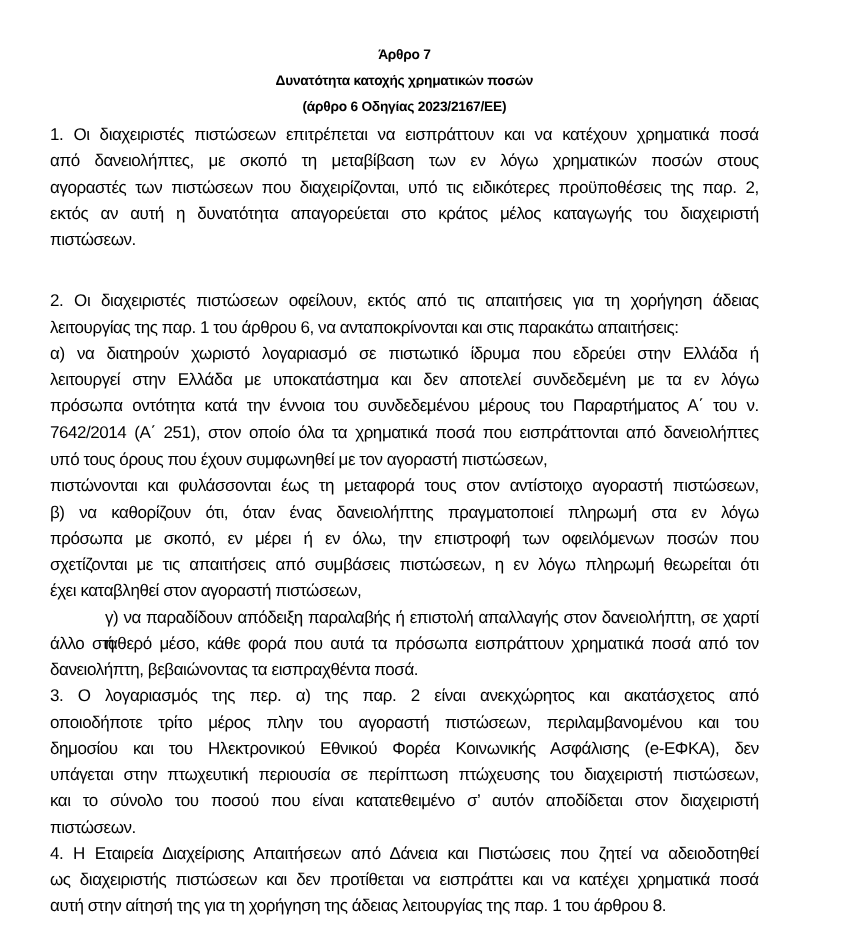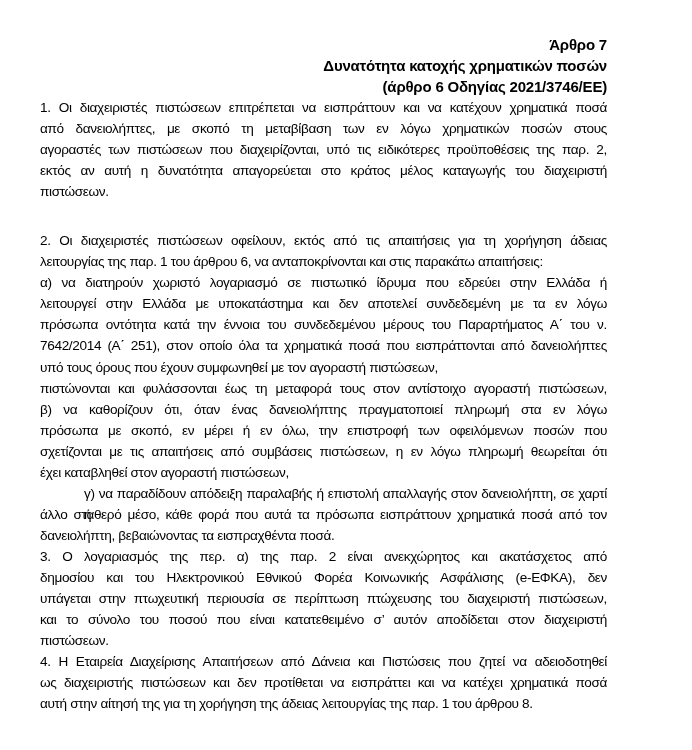--- a/index.html
+++ b/index.html
@@ -15,23 +15,23 @@
     font-family: "Liberation Sans", "DejaVu Sans", sans-serif;
     color: #000000;
   }
   .page {
     position: absolute;
     left: 40px;
     top: 34px;
     width: 567px;
   }
   .heading {
-    text-align: right;
+    text-align: center;
     font-weight: bold;
-    font-size: 15px;
+    font-size: 11px;
     line-height: 21px;
     letter-spacing: -0.2px;
   }
   .body-line {
     font-size: 13.6px;
     line-height: 21.05px;
     letter-spacing: -0.35px;
     white-space: nowrap;
     height: 21.05px;
   }
@@ -42,21 +42,21 @@
   .left {
     text-align: left;
   }
 </style>
 </head>
 <body>
 
 <div class="page">
   <div class="heading">Άρθρο 7</div>
   <div class="heading">Δυνατότητα κατοχής χρηματικών ποσών</div>
-  <div class="heading">(άρθρο 6 Οδηγίας 2021/3746/ΕΕ)</div>
+  <div class="heading">(άρθρο 6 Οδηγίας 2023/2167/ΕΕ)</div>
   <div id="body-text">
       <div>
         <div class="body-line justify" style="white-space: normal;">1. Οι διαχειριστές πιστώσεων επιτρέπεται να εισπράττουν και να κατέχουν χρηματικά ποσά</div>
         <div class="body-line justify" style="white-space: normal;">από δανειολήπτες, με σκοπό τη μεταβίβαση των εν λόγω χρηματικών ποσών στους</div>
         <div class="body-line justify" style="white-space: normal;">αγοραστές των πιστώσεων που διαχειρίζονται, υπό τις ειδικότερες προϋποθέσεις της παρ. 2,</div>
         <div class="body-line justify" style="white-space: normal;">εκτός αν αυτή η δυνατότητα απαγορεύεται στο κράτος μέλος καταγωγής του διαχειριστή</div>
         <div class="body-line left" style="white-space: nowrap;">πιστώσεων.</div>
       </div>
       <div>
         <div class="body-line justify" style="white-space: normal; margin-top: 28px;">2. Οι διαχειριστές πιστώσεων οφείλουν, εκτός από τις απαιτήσεις για τη χορήγηση άδειας</div>
@@ -70,20 +70,21 @@
         <div class="body-line justify" style="white-space: normal;">β) να καθορίζουν ότι, όταν ένας δανειολήπτης πραγματοποιεί πληρωμή στα εν λόγω</div>
         <div class="body-line justify" style="white-space: normal;">πρόσωπα με σκοπό, εν μέρει ή εν όλω, την επιστροφή των οφειλόμενων ποσών που</div>
         <div class="body-line justify" style="white-space: normal;">σχετίζονται με τις απαιτήσεις από συμβάσεις πιστώσεων, η εν λόγω πληρωμή θεωρείται ότι</div>
         <div class="body-line left" style="white-space: nowrap;">έχει καταβληθεί στον αγοραστή πιστώσεων,</div>
         <div class="body-line justify" style="white-space: normal; margin-left: 44px;">γ) να παραδίδουν απόδειξη παραλαβής ή επιστολή απαλλαγής στον δανειολήπτη, σε χαρτί ή</div>
         <div class="body-line justify" style="white-space: normal;">άλλο σταθερό μέσο, κάθε φορά που αυτά τα πρόσωπα εισπράττουν χρηματικά ποσά από τον</div>
         <div class="body-line left" style="white-space: nowrap;">δανειολήπτη, βεβαιώνοντας τα εισπραχθέντα ποσά.</div>
       </div>
       <div>
         <div class="body-line justify" style="white-space: normal;">3. Ο λογαριασμός της περ. α) της παρ. 2 είναι ανεκχώρητος και ακατάσχετος από</div>
+        <div class="body-line justify" style="white-space: normal;">οποιοδήποτε τρίτο μέρος πλην του αγοραστή πιστώσεων, περιλαμβανομένου και του</div>
         <div class="body-line justify" style="white-space: normal;">δημοσίου και του Ηλεκτρονικού Εθνικού Φορέα Κοινωνικής Ασφάλισης (e-ΕΦΚΑ), δεν</div>
         <div class="body-line justify" style="white-space: normal;">υπάγεται στην πτωχευτική περιουσία σε περίπτωση πτώχευσης του διαχειριστή πιστώσεων,</div>
         <div class="body-line justify" style="white-space: normal;">και το σύνολο του ποσού που είναι κατατεθειμένο σ’ αυτόν αποδίδεται στον διαχειριστή</div>
         <div class="body-line left" style="white-space: nowrap;">πιστώσεων.</div>
       </div>
       <div>
         <div class="body-line justify" style="white-space: normal;">4. Η Εταιρεία Διαχείρισης Απαιτήσεων από Δάνεια και Πιστώσεις που ζητεί να αδειοδοτηθεί</div>
         <div class="body-line justify" style="white-space: normal;">ως διαχειριστής πιστώσεων και δεν προτίθεται να εισπράττει και να κατέχει χρηματικά ποσά</div>
         <div class="body-line left" style="white-space: nowrap;">αυτή στην αίτησή της για τη χορήγηση της άδειας λειτουργίας της παρ. 1 του άρθρου 8.</div>
       </div>

